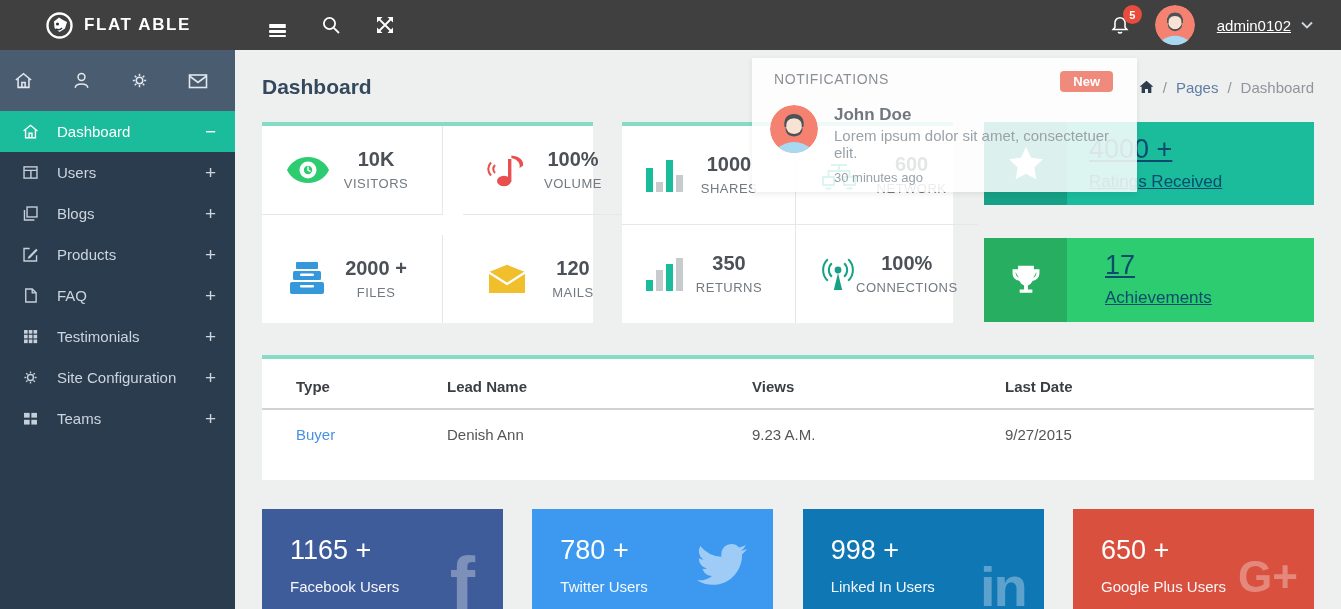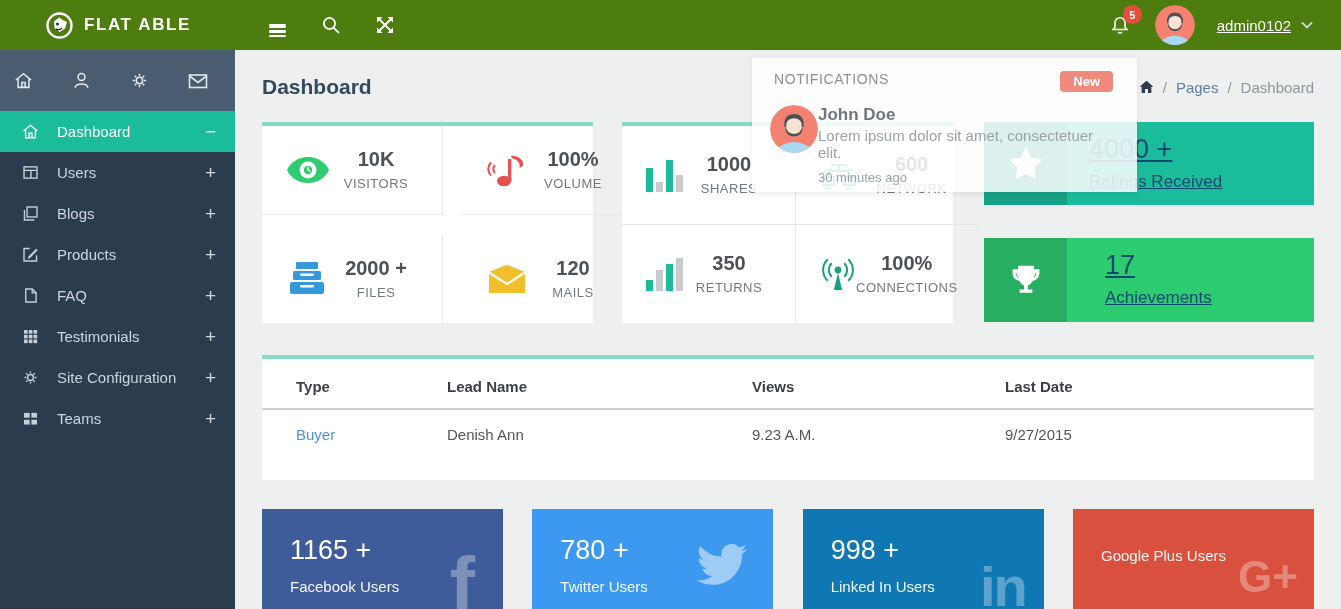--- a/index.html
+++ b/index.html
@@ -1,20 +1,20 @@
 <!DOCTYPE html>
 <html><head>
 <meta charset="utf-8">
 <style>
   * { margin:0; padding:0; box-sizing:border-box; }
   html,body { width:1341px; height:609px; overflow:hidden; }
   body { font-family:"Liberation Sans","DejaVu Sans",sans-serif; background:#eef0f0; position:relative; }
 
   
-  .navbar { position:absolute; top:0; left:0; width:1341px; height:50px; background:#4d7c0f;
+  .navbar { position:absolute; top:0; left:0; width:1341px; height:50px; background:#404040;
             display:flex; align-items:center; z-index:50; }
   .brand { width:235px; display:flex; align-items:center; padding-left:46px; gap:11px; cursor:pointer; }
   .brand-text { color:#fff; font-size:17px; font-weight:bold; letter-spacing:1.6px; }
   .nav-icons { display:flex; gap:26px; margin-left:28px; }
   .nav-icon-btn { width:28px; height:28px; background:none; border:none; cursor:pointer;
                   display:flex; align-items:center; justify-content:center; }
   .hamburger span { display:block; width:17px; height:2.4px; background:#fff; margin:2px 0; border-radius:1px; }
   .navbar-right { margin-left:auto; display:flex; align-items:center; gap:22px; padding-right:28px; }
   .bell-wrap { position:relative; cursor:pointer; width:26px; height:26px; display:flex; align-items:center; justify-content:center; }
   .badge { position:absolute; top:-7px; right:-9px; min-width:19px; height:19px; border-radius:50%;
@@ -98,21 +98,21 @@
   .tw-logo { position:absolute; right:20px; top:32px; }
 
   
   .notif-popup { position:absolute; left:752px; top:58px; width:385px; height:134px;
                  background:rgba(255,255,255,.85); z-index:60;
                  box-shadow:0 2px 6px rgba(0,0,0,.08); }
   .notif-head { display:flex; justify-content:space-between; align-items:flex-start; padding:13px 24px 0 22px; }
   .notif-title { font-size:14px; color:#8b9096; letter-spacing:.6px; }
   .new-badge { background:#ef8a7d; color:#fff; font-size:13px; font-weight:bold;
                padding:3px 13px; border-radius:4px; }
-  .notif-item { display:flex; padding:13px 18px 0 18px; cursor:pointer; }
+  .notif-item { display:flex; gap:16px; padding:13px 18px 0 18px; cursor:pointer; }
   .notif-avatar { width:48px; height:48px; border-radius:50%; overflow:hidden; flex:none; }
   .notif-name { font-size:17px; font-weight:bold; color:#70777e; }
   .notif-msg { font-size:15px; color:#9aa2a9; margin-top:2px; }
   .notif-time { font-size:13px; color:#9aa2a9; margin-top:9px; }
 </style>
 </head>
 <body>
 
 <header class="navbar">
   <div class="brand">
@@ -452,20 +452,21 @@
             <path d="M30 4.3c-1 .45-2.1.75-3.2.9a5.6 5.6 0 0 0 2.45-3.1c-1.1.65-2.3 1.1-3.55 1.35a5.55 5.55 0 0 0-9.6 3.8c0 .45.05.85.15 1.25A15.8 15.8 0 0 1 4.8 2.65a5.55 5.55 0 0 0 1.7 7.4 5.5 5.5 0 0 1-2.5-.7v.05a5.57 5.57 0 0 0 4.45 5.45c-.45.15-.95.2-1.45.2-.35 0-.7-.05-1.05-.1a5.56 5.56 0 0 0 5.2 3.85A11.15 11.15 0 0 1 3 21.1a15.7 15.7 0 0 0 8.5 2.5c10.2 0 15.8-8.45 15.8-15.8v-.7c1.1-.8 2-1.75 2.7-2.8z"></path>
           </svg>
       </span>
     </div>
     <div class="social-card sc-linkedin">
       <div class="sc-value">998 +</div>
       <div class="sc-label">Linked In Users</div>
       <span class="social-logo in-logo">in</span>
     </div>
     <div class="social-card sc-google">
+      <div class="sc-value">650 +</div>
       <div class="sc-label">Google Plus Users</div>
       <span class="social-logo gp-logo">G+</span>
     </div>
   </section>
 </main>
 
 <div class="notif-popup">
   <div class="notif-head">
     <span class="notif-title">NOTIFICATIONS</span>
     <span class="new-badge">New</span>

